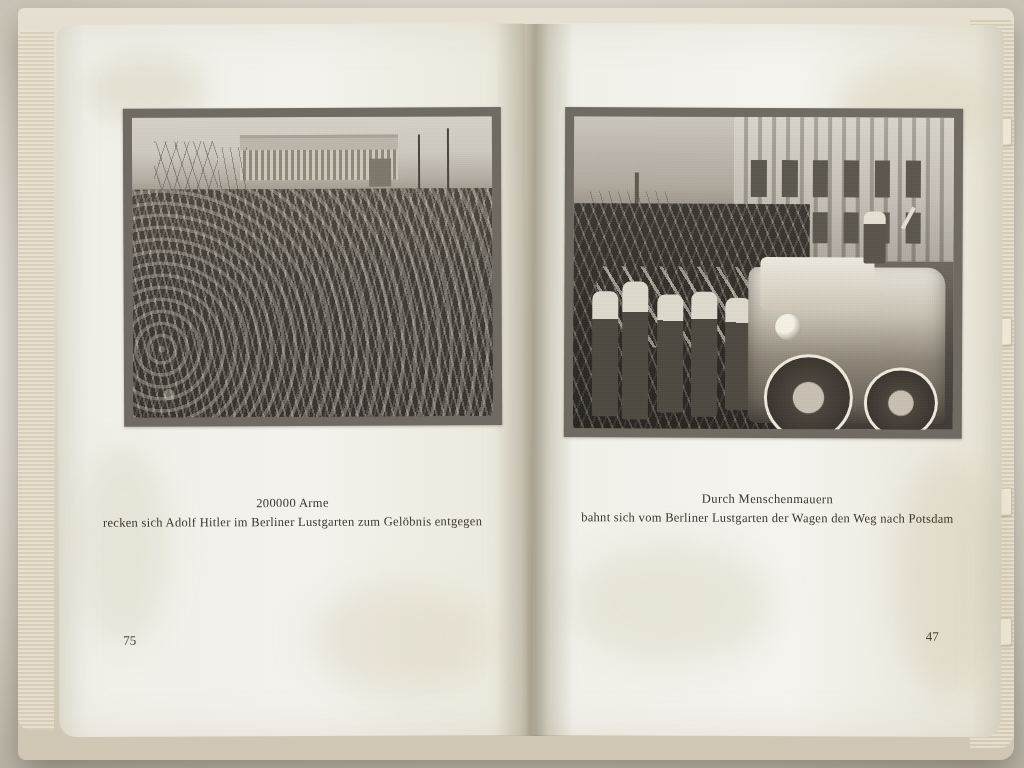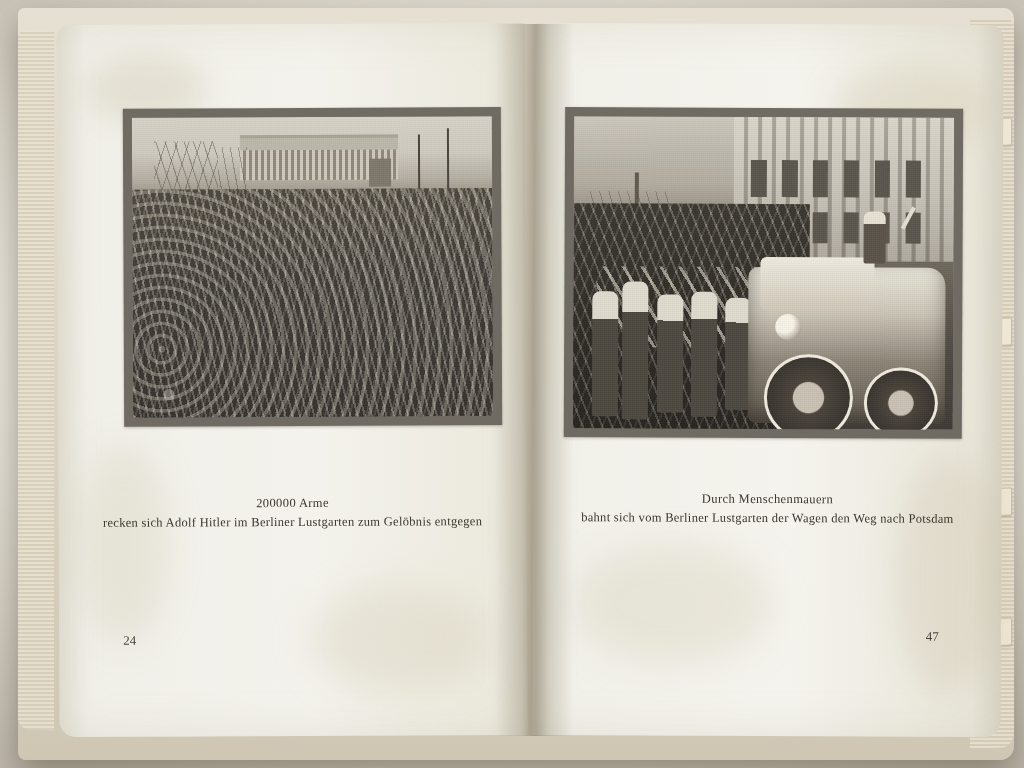--- a/index.html
+++ b/index.html
@@ -367,21 +367,21 @@
             <div class="grain"></div>
           </div>
         </div>
       </div>
 
       <div class="caption" style="left:10px; top:470px; width:448px;">
         <span class="line1">200000 Arme</span>
         <span class="line2">recken sich Adolf Hitler im Berliner Lustgarten zum Gelöbnis entgegen</span>
       </div>
 
-      <div class="folio" style="left:64px; top:608px;">24</div>
+      <div class="folio" style="left:64px; top:608px;">75</div>
     </div>
 
     <div class="leaf leaf-right">
 
       <div class="stain" style="left:300px; top:40px; width:150px; height:90px; background:rgba(203,192,162,0.30); filter:blur(16px);"></div>
       <div class="stain" style="left:40px; top:520px; width:200px; height:120px; background:rgba(200,190,160,0.25); filter:blur(18px);"></div>
       <div class="stain" style="left:360px; top:430px; width:110px; height:240px; background:rgba(198,187,158,0.26); filter:blur(16px);"></div>
 
       <div class="plate" style="left:30px; top:84px; width:380px; height:312px;">
         <div class="plate-inner">

